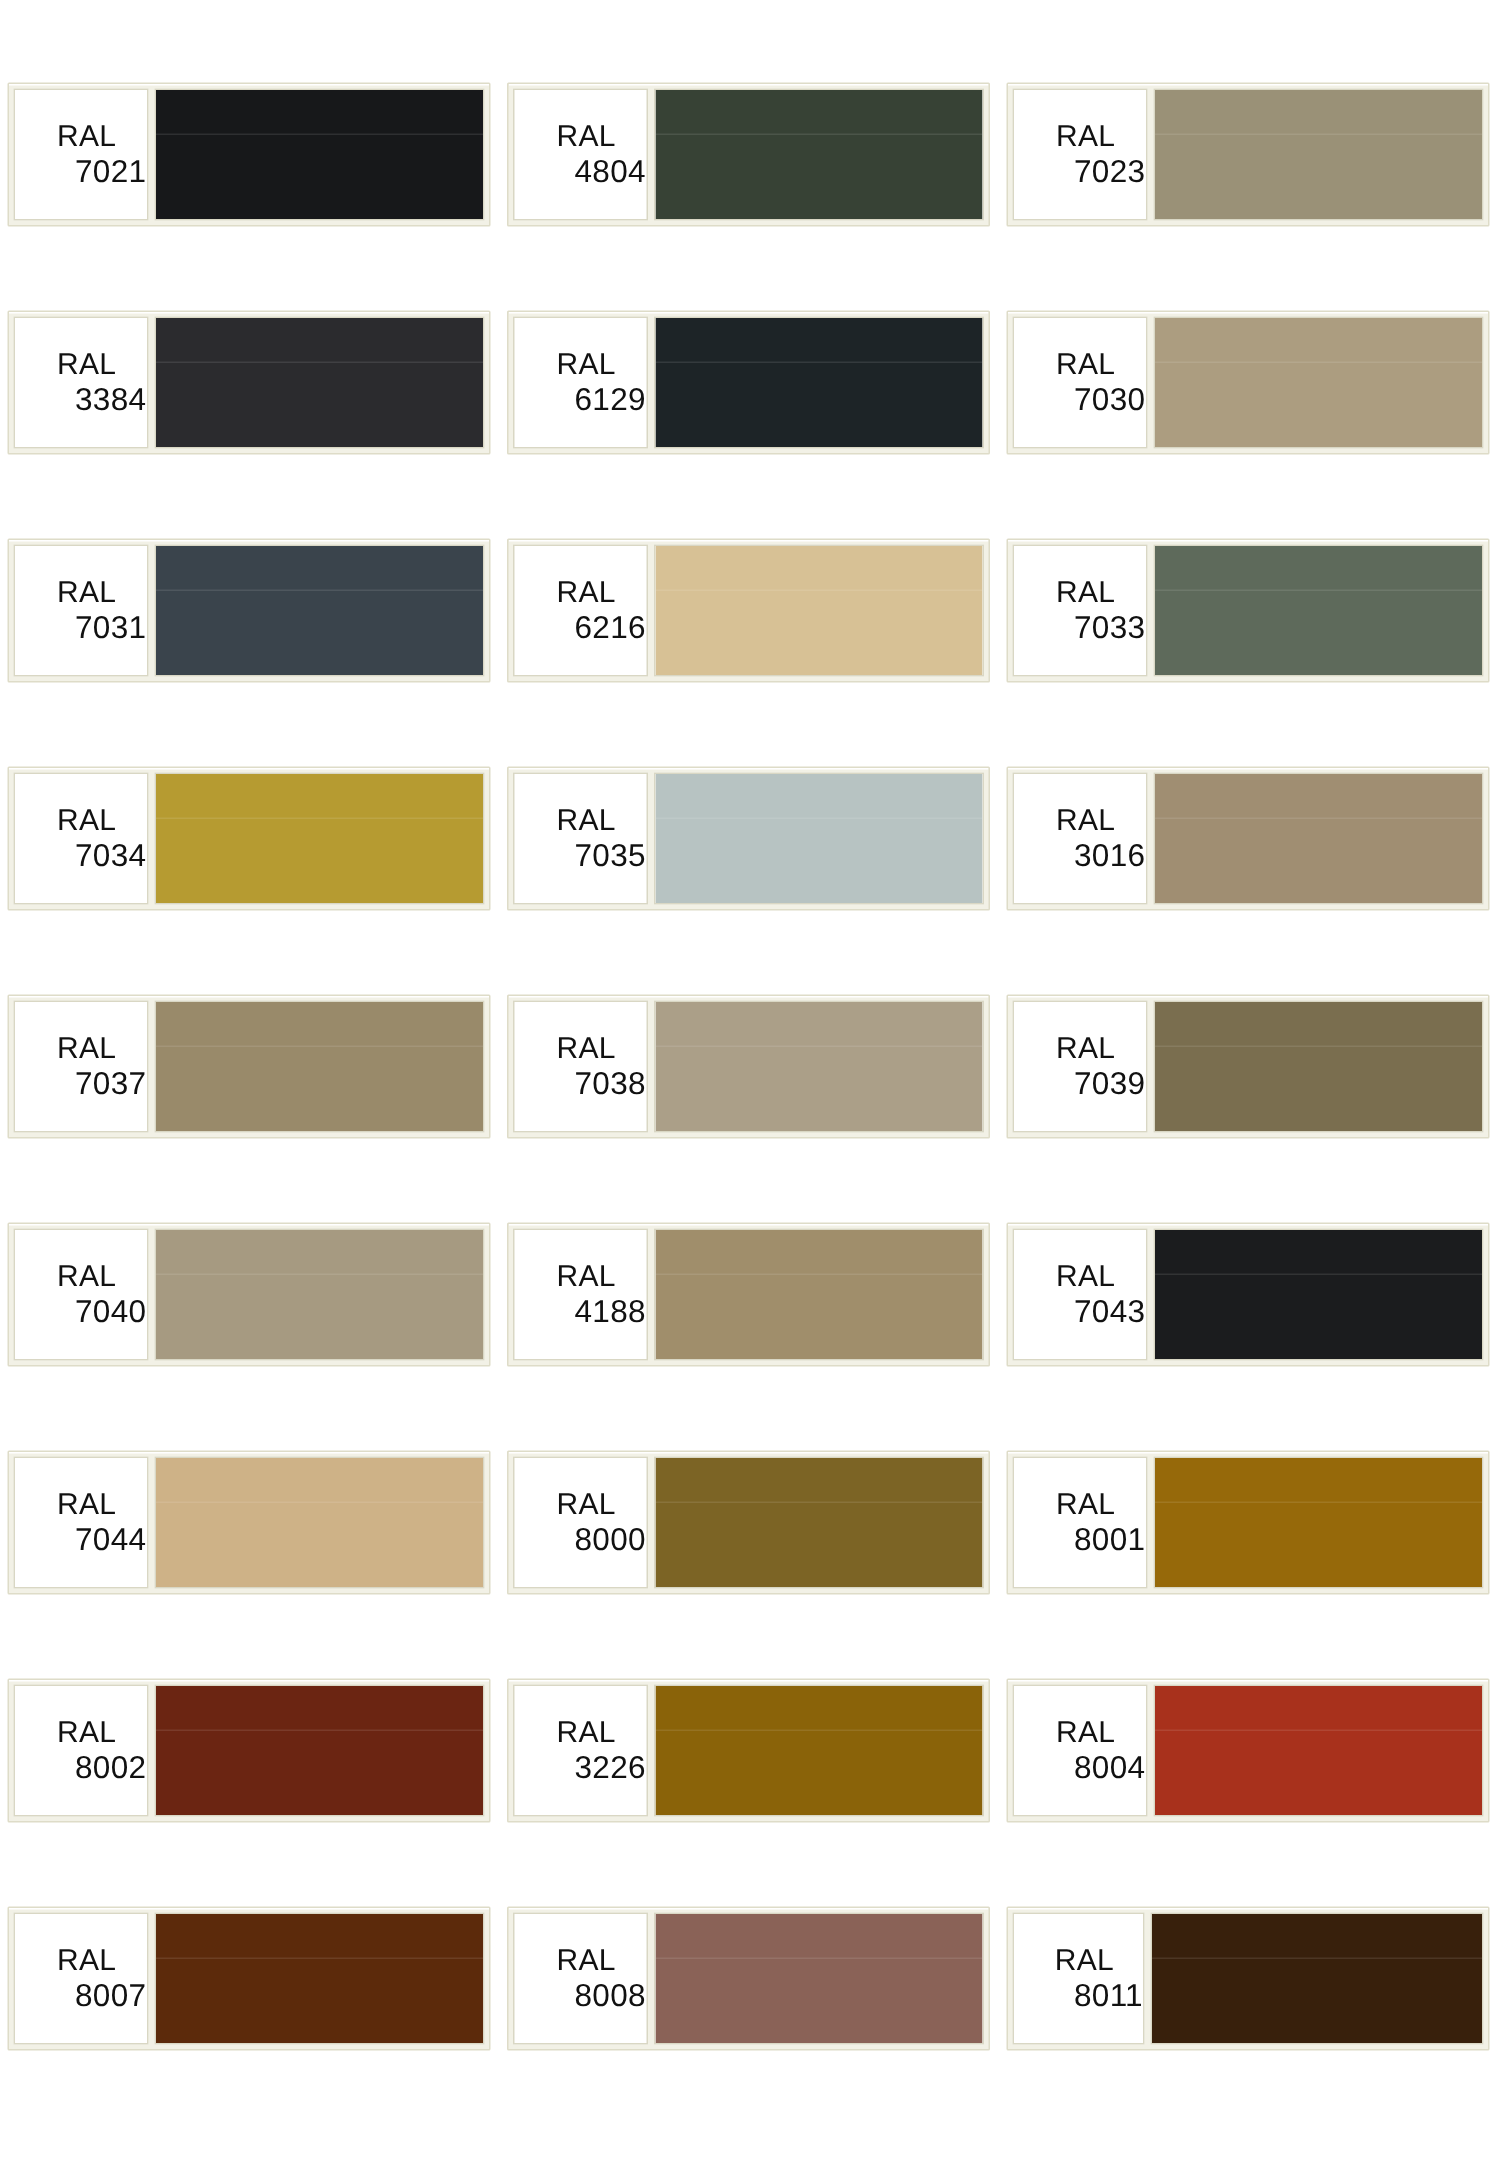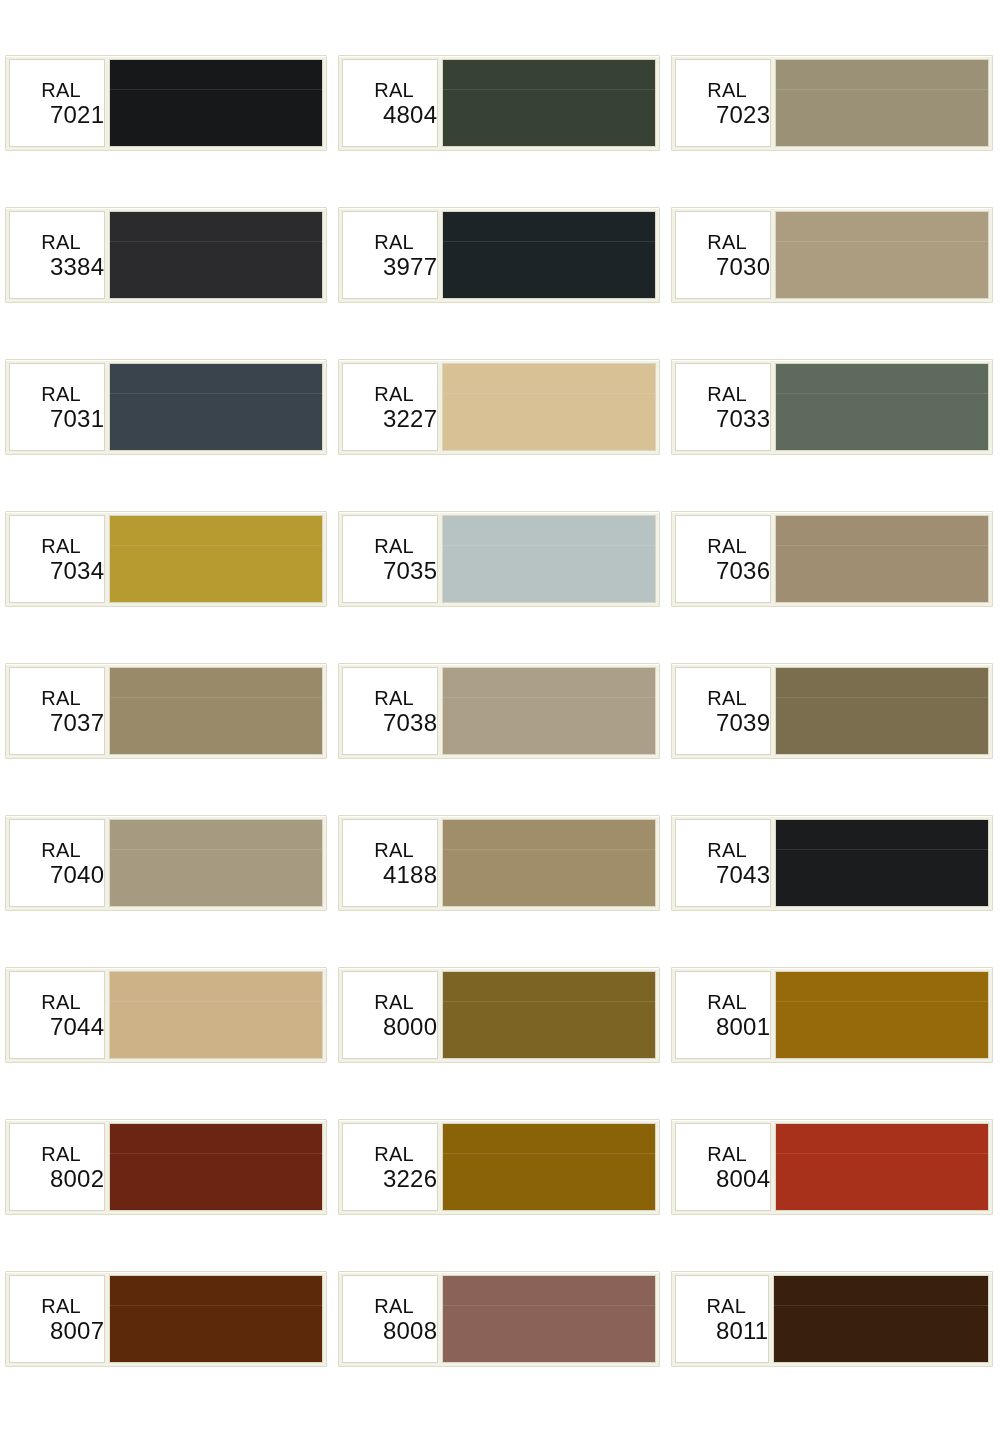--- a/index.html
+++ b/index.html
@@ -59,21 +59,21 @@
     line-height: 1.0;
     letter-spacing: 0.2px;
     user-select: none;
   }
 
   .swatch-label .ral-word {
     padding-left: 8px;
     font-size: 20px;
   }
   .swatch-label .ral-num {
-    font-size: 24px;
+    font-size: 21px;
     margin-left: 40px;
   }
 
   .swatch-color-wrap {
     flex: 1 1 auto;
     margin-left: 4px;
     box-sizing: border-box;
     border: 1px solid #d9d7c4;
     position: relative;
     overflow: hidden;
@@ -134,21 +134,21 @@
           <span class="ral-word">RAL</span>
           <span class="ral-num">3384</span>
         </div>
         <div class="swatch-color-wrap">
           <div class="swatch-color" style="background-color: rgb(43, 43, 46);"></div>
         </div>
       </div>
       <div class="swatch">
         <div class="swatch-label">
           <span class="ral-word">RAL</span>
-          <span class="ral-num">3977</span>
+          <span class="ral-num">6129</span>
         </div>
         <div class="swatch-color-wrap">
           <div class="swatch-color" style="background-color: rgb(29, 36, 39);"></div>
         </div>
       </div>
       <div class="swatch">
         <div class="swatch-label">
           <span class="ral-word">RAL</span>
           <span class="ral-num">7030</span>
         </div>
@@ -161,21 +161,21 @@
           <span class="ral-word">RAL</span>
           <span class="ral-num">7031</span>
         </div>
         <div class="swatch-color-wrap">
           <div class="swatch-color" style="background-color: rgb(58, 68, 76);"></div>
         </div>
       </div>
       <div class="swatch">
         <div class="swatch-label">
           <span class="ral-word">RAL</span>
-          <span class="ral-num">3227</span>
+          <span class="ral-num">6216</span>
         </div>
         <div class="swatch-color-wrap">
           <div class="swatch-color" style="background-color: rgb(215, 193, 149);"></div>
         </div>
       </div>
       <div class="swatch">
         <div class="swatch-label">
           <span class="ral-word">RAL</span>
           <span class="ral-num">7033</span>
         </div>
@@ -197,21 +197,21 @@
           <span class="ral-word">RAL</span>
           <span class="ral-num">7035</span>
         </div>
         <div class="swatch-color-wrap">
           <div class="swatch-color" style="background-color: rgb(183, 195, 194);"></div>
         </div>
       </div>
       <div class="swatch">
         <div class="swatch-label">
           <span class="ral-word">RAL</span>
-          <span class="ral-num">7036</span>
+          <span class="ral-num">3016</span>
         </div>
         <div class="swatch-color-wrap">
           <div class="swatch-color" style="background-color: rgb(160, 142, 114);"></div>
         </div>
       </div>
       <div class="swatch">
         <div class="swatch-label">
           <span class="ral-word">RAL</span>
           <span class="ral-num">7037</span>
         </div>

